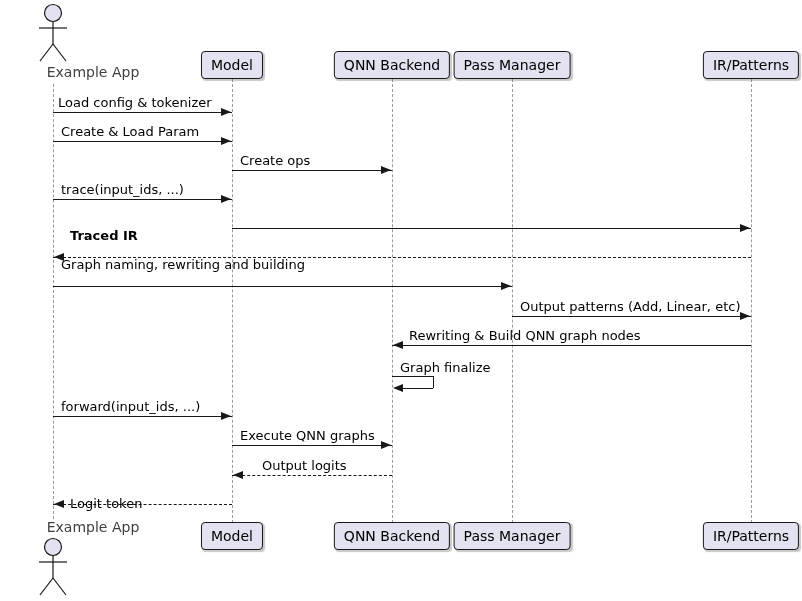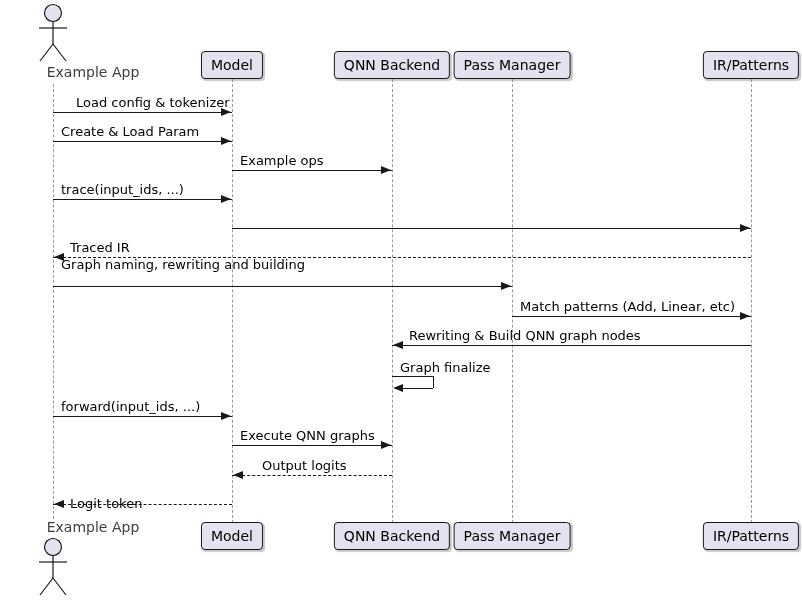--- a/index.html
+++ b/index.html
@@ -66,41 +66,41 @@
 <body>
 
 <div id="diagram">
     <div class="lifeline" style="left: 53px; top: 84px; height: 435px; border-left-color: rgb(153, 153, 153);"></div>
     <div class="lifeline" style="left: 232px; top: 79px; height: 444px; border-left-color: rgb(153, 153, 153);"></div>
     <div class="lifeline" style="left: 392px; top: 79px; height: 444px; border-left-color: rgb(153, 153, 153);"></div>
     <div class="lifeline" style="left: 512px; top: 79px; height: 444px; border-left-color: rgb(153, 153, 153);"></div>
     <div class="lifeline" style="left: 751px; top: 79px; height: 444px; border-left-color: rgb(153, 153, 153);"></div>
     <div class="msg-line solid" style="left: 53px; top: 112px; width: 179px; border-top-color: rgb(24, 24, 24);"></div>
     <div class="arr right" style="left: 221px; top: 108px; border-left-color: rgb(24, 24, 24);"></div>
-    <div class="msg-label" style="left: 76px; top: 94px; text-align: right;">Load config &amp; tokenizer</div>
+    <div class="msg-label" style="left: 58px; top: 94px; text-align: right;">Load config &amp; tokenizer</div>
     <div class="msg-line solid" style="left: 53px; top: 141px; width: 179px; border-top-color: rgb(24, 24, 24);"></div>
     <div class="arr right" style="left: 221px; top: 137px; border-left-color: rgb(24, 24, 24);"></div>
     <div class="msg-label" style="left: 61px; top: 123px;">Create &amp; Load Param</div>
     <div class="msg-line solid" style="left: 232px; top: 170px; width: 160px; border-top-color: rgb(24, 24, 24);"></div>
     <div class="arr right" style="left: 381px; top: 166px; border-left-color: rgb(24, 24, 24);"></div>
-    <div class="msg-label" style="left: 240px; top: 152px;">Example ops</div>
+    <div class="msg-label" style="left: 240px; top: 152px;">Create ops</div>
     <div class="msg-line solid" style="left: 53px; top: 199px; width: 179px; border-top-color: rgb(24, 24, 24);"></div>
     <div class="arr right" style="left: 221px; top: 195px; border-left-color: rgb(24, 24, 24);"></div>
     <div class="msg-label" style="left: 61px; top: 181px;">trace(input_ids, ...)</div>
     <div class="msg-line solid" style="left: 232px; top: 228px; width: 519px; border-top-color: rgb(24, 24, 24);"></div>
     <div class="arr right" style="left: 740px; top: 224px; border-left-color: rgb(24, 24, 24);"></div>
     <div class="msg-line dashed" style="left: 53px; top: 257px; width: 698px; border-top-color: rgb(24, 24, 24);"></div>
     <div class="arr left" style="left: 54px; top: 253px; border-right-color: rgb(24, 24, 24);"></div>
-    <div class="msg-label" style="left: 70px; top: 239px;">Traced IR</div>
+    <div class="msg-label" style="left: 70px; top: 227px; font-weight: bold;">Traced IR</div>
     <div class="msg-line solid" style="left: 53px; top: 286px; width: 459px; border-top-color: rgb(24, 24, 24);"></div>
     <div class="arr right" style="left: 501px; top: 282px; border-left-color: rgb(24, 24, 24);"></div>
     <div class="msg-label" style="left: 61px; top: 256px;">Graph naming, rewriting and building</div>
     <div class="msg-line solid" style="left: 512px; top: 316px; width: 239px; border-top-color: rgb(24, 24, 24);"></div>
     <div class="arr right" style="left: 740px; top: 312px; border-left-color: rgb(24, 24, 24);"></div>
-    <div class="msg-label" style="left: 520px; top: 298px;">Match patterns (Add, Linear, etc)</div>
+    <div class="msg-label" style="left: 520px; top: 298px;">Output patterns (Add, Linear, etc)</div>
     <div class="msg-line solid" style="left: 392px; top: 345px; width: 359px; border-top-color: rgb(24, 24, 24);"></div>
     <div class="arr left" style="left: 393px; top: 341px; border-right-color: rgb(24, 24, 24);"></div>
     <div class="msg-label" style="left: 409px; top: 327px;">Rewriting &amp; Build QNN graph nodes</div>
     <div class="msg-label" style="left: 400px; top: 359px;">Graph finalize</div>
     <div class="msg-line solid" style="left: 392px; top: 376px; width: 41px;"></div>
     <div class="vseg" style="left: 433px; top: 376px; height: 12px;"></div>
     <div class="msg-line solid" style="left: 402px; top: 388px; width: 31px;"></div>
     <div class="arr left" style="left: 393px; top: 384px; border-right-color: rgb(24, 24, 24);"></div>
     <div class="msg-line solid" style="left: 53px; top: 416px; width: 179px; border-top-color: rgb(24, 24, 24);"></div>
     <div class="arr right" style="left: 221px; top: 412px; border-left-color: rgb(24, 24, 24);"></div>

